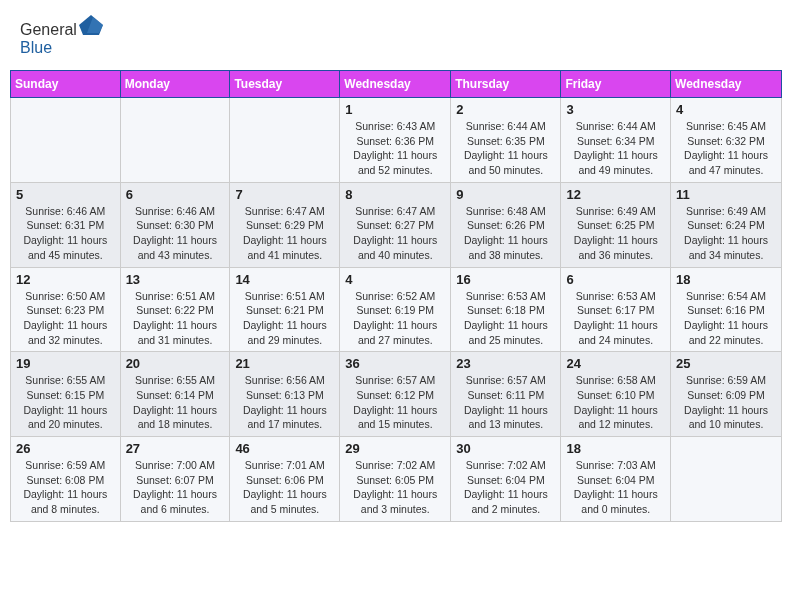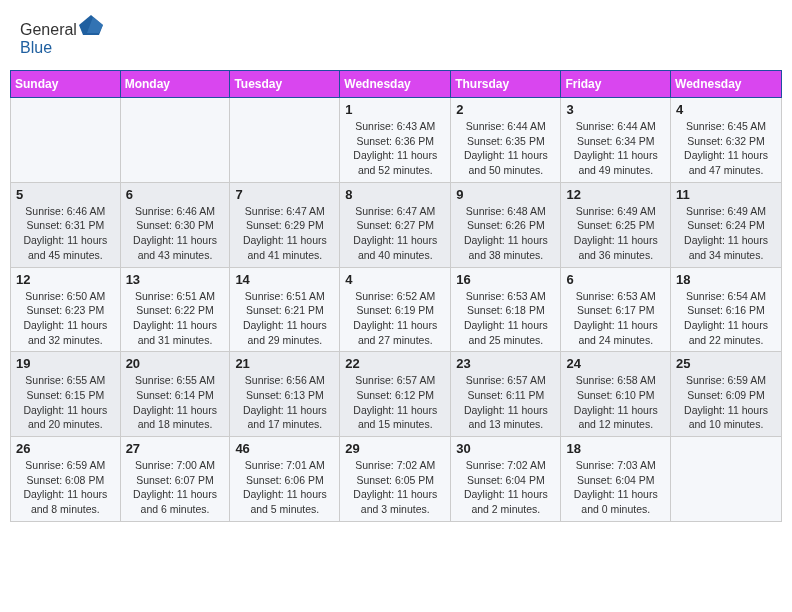--- a/index.html
+++ b/index.html
@@ -203,21 +203,21 @@
         </td>
         <td>
           <div class="day-num">20</div>
           <div class="day-info">Sunrise: 6:55 AM<br>Sunset: 6:14 PM<br>Daylight: 11 hours<br>and 18 minutes.</div>
         </td>
         <td>
           <div class="day-num">21</div>
           <div class="day-info">Sunrise: 6:56 AM<br>Sunset: 6:13 PM<br>Daylight: 11 hours<br>and 17 minutes.</div>
         </td>
         <td>
-          <div class="day-num">22</div>
+          <div class="day-num">36</div>
           <div class="day-info">Sunrise: 6:57 AM<br>Sunset: 6:12 PM<br>Daylight: 11 hours<br>and 15 minutes.</div>
         </td>
         <td>
           <div class="day-num">23</div>
           <div class="day-info">Sunrise: 6:57 AM<br>Sunset: 6:11 PM<br>Daylight: 11 hours<br>and 13 minutes.</div>
         </td>
         <td>
           <div class="day-num">24</div>
           <div class="day-info">Sunrise: 6:58 AM<br>Sunset: 6:10 PM<br>Daylight: 11 hours<br>and 12 minutes.</div>
         </td>

